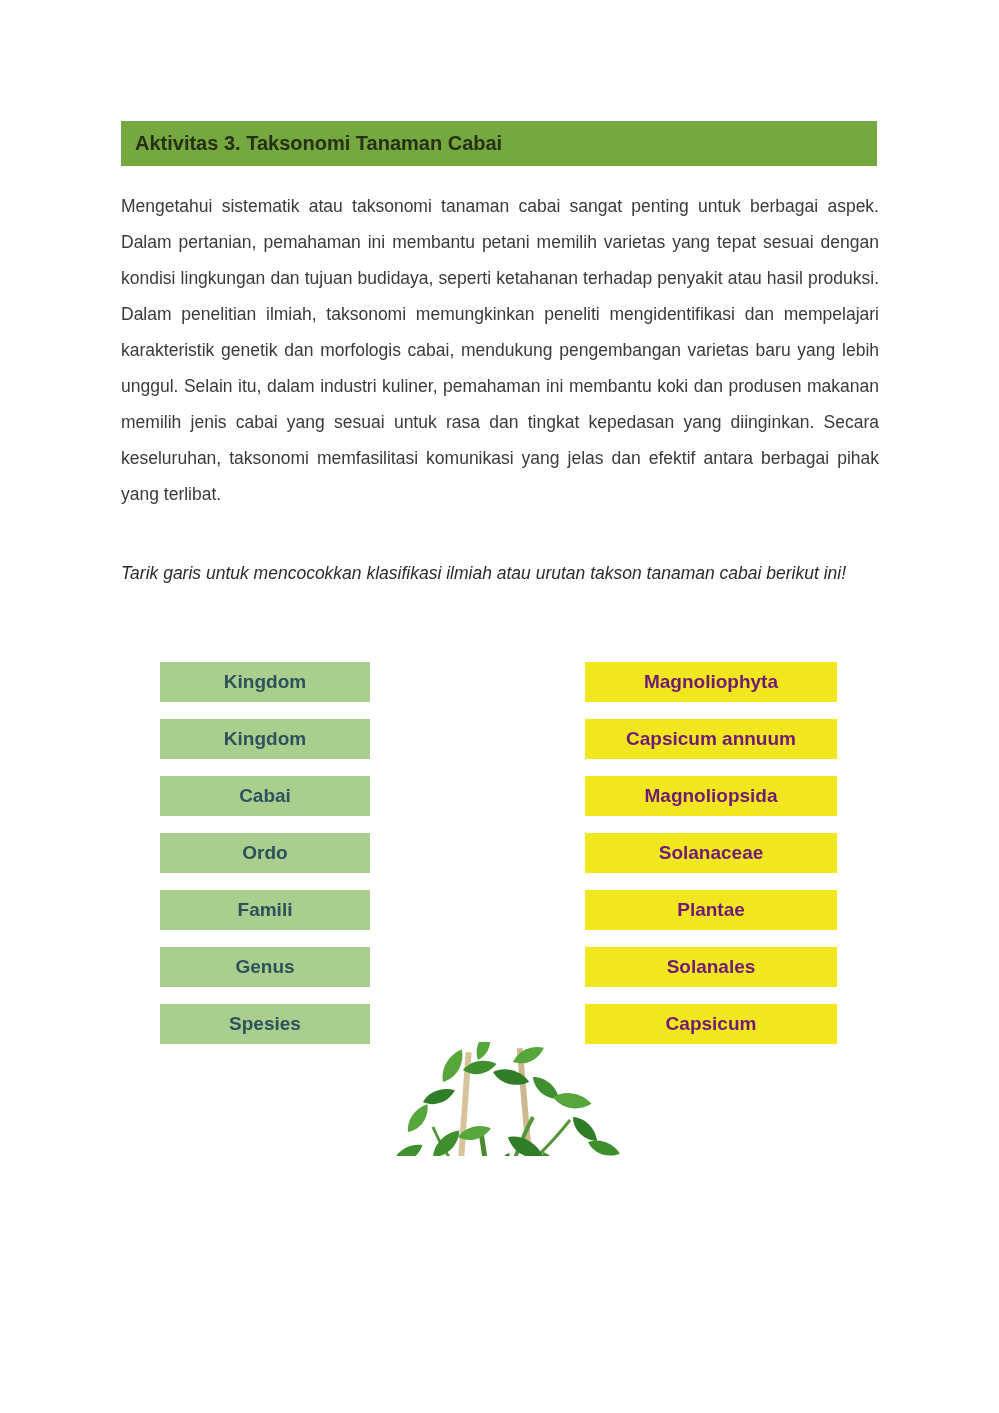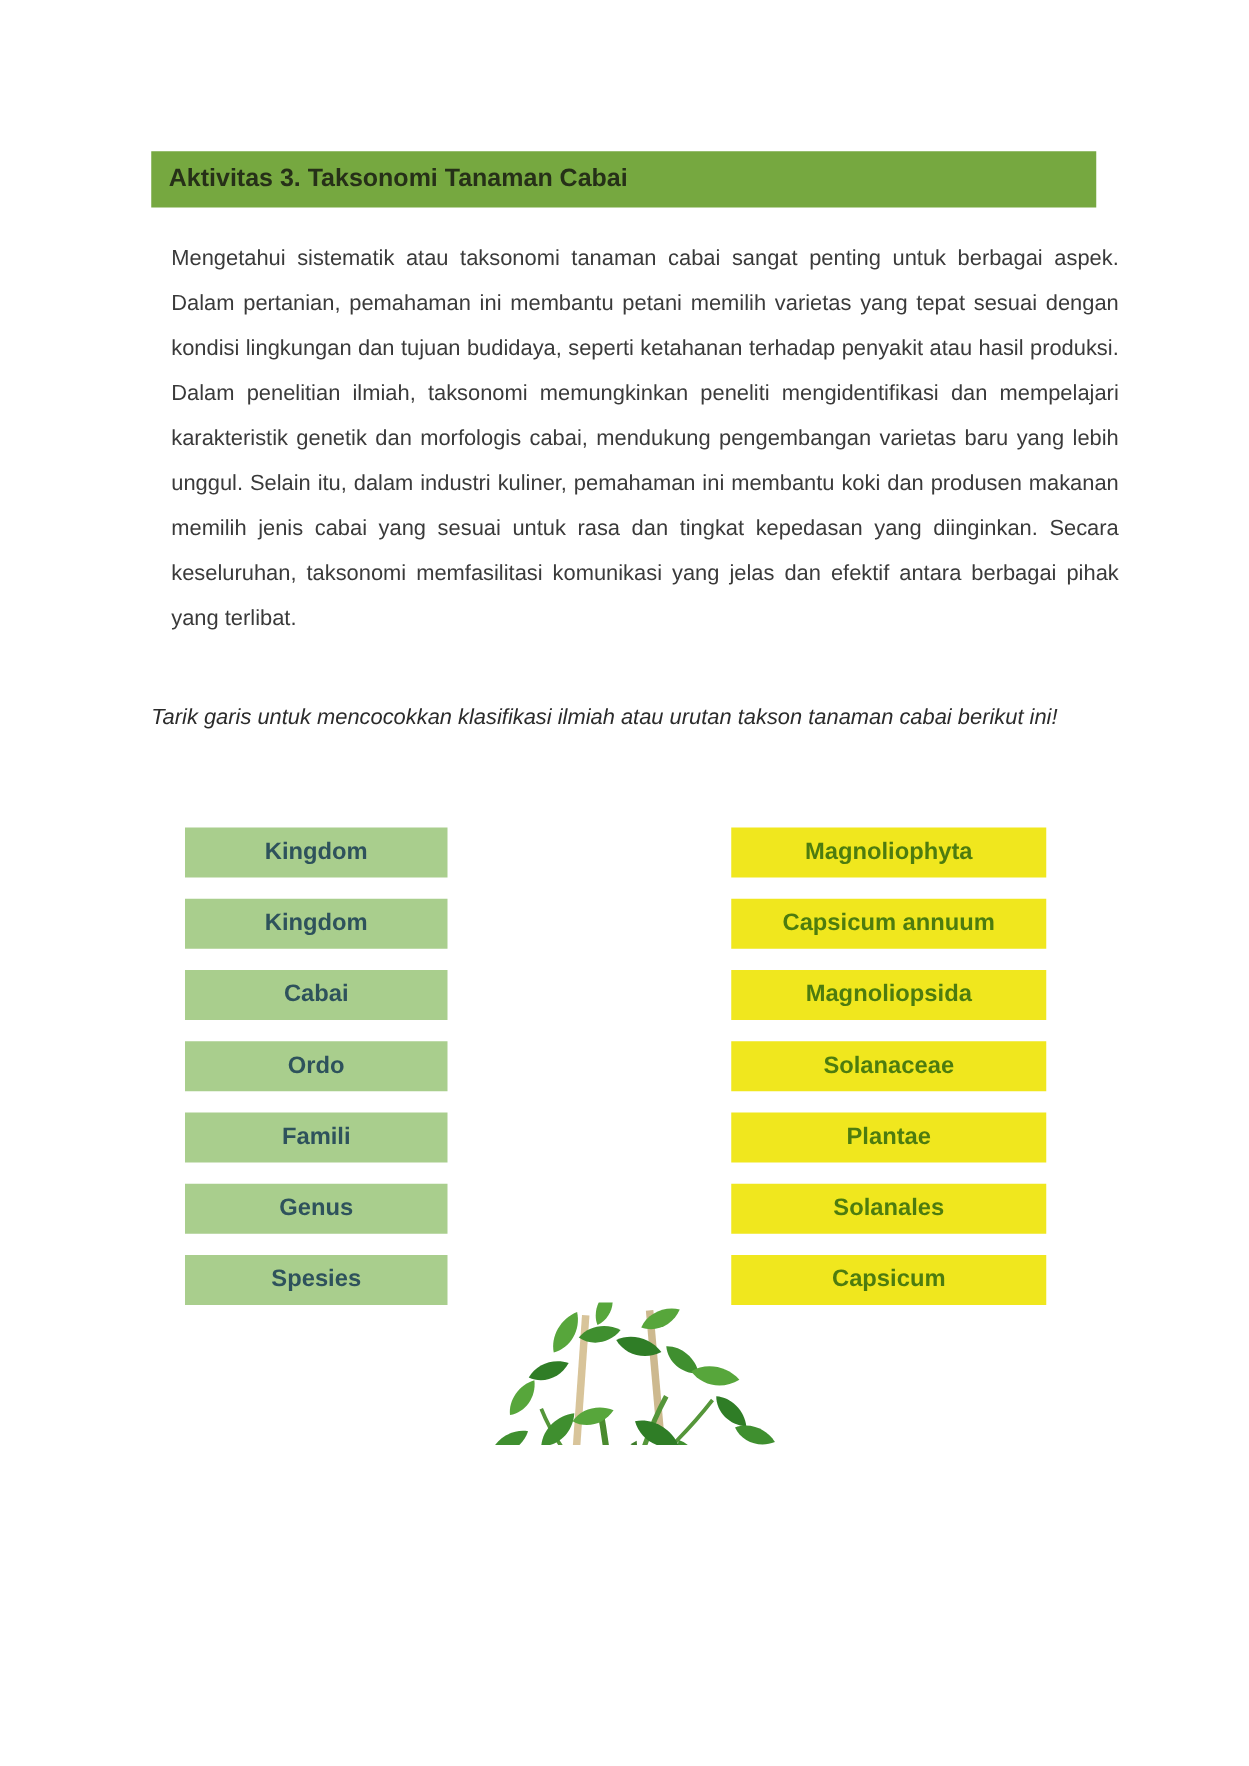--- a/index.html
+++ b/index.html
@@ -25,21 +25,21 @@
   .title-bar h1 {
     margin: 0;
     font-size: 20px;
     font-weight: bold;
     color: #263018;
   }
 
   
   .paragraph {
     position: absolute;
-    left: 137px; top: 188px;
+    left: 121px; top: 188px;
     width: 758px;
     margin: 0;
     font-size: 17.5px;
     line-height: 36px;
     color: #3a3a3a;
     text-align: justify;
   }
 
   
   .instruction {
@@ -55,40 +55,40 @@
   }
 
   
   .match-col {
     position: absolute;
     top: 662px;
     display: flex;
     flex-direction: column;
     gap: 17px;
   }
-  .match-col.left  { left: 148px; }
+  .match-col.left  { left: 160px; }
   .match-col.right { left: 585px; }
   .box {
     height: 40px;
     display: flex;
     align-items: center;
     justify-content: center;
     font-weight: bold;
     font-size: 19px;
     cursor: pointer;
   }
   .box.green {
     width: 210px;
     background: #a9ce8d;
     color: #2e525c;
   }
   .box.yellow {
     width: 252px;
     background: #f0e71e;
-    color: #4d7c0f;
+    color: #701a75;
   }
 
   
   .plant {
     position: absolute;
     left: 338px; top: 1042px;
   }
 
   
   .footer-line {

